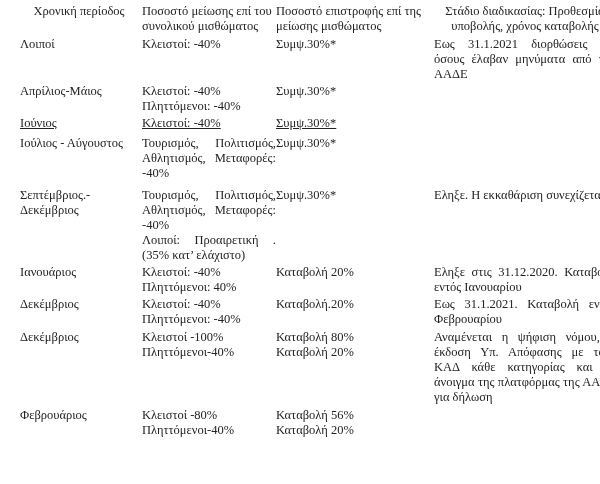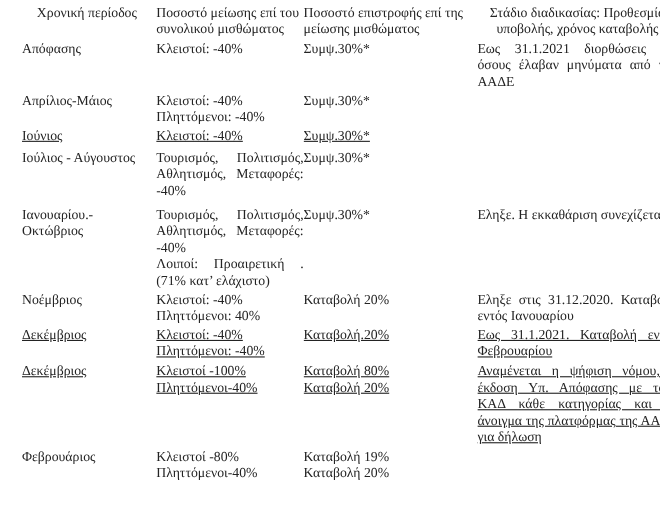--- a/index.html
+++ b/index.html
@@ -47,42 +47,42 @@
   th.c2 { text-align: left; }
   th.c3, td.c3 { text-align: left; }
   th.c4 { padding-right: 22px; text-align: center; }
   td.c4 { padding-right: 22px; text-align: justify; }
 
   .just { text-align: justify; }
 
   
   tr.ph  > * { padding-bottom: 3px; }
   tr.p2  > td { padding-bottom: 2px; }
-  tr.p3  > td { padding-bottom: 3px; text-decoration: underline; }
+  tr.p3  > td { padding-bottom: 3px; }
   tr.p5  > td { padding-bottom: 5px; text-decoration: underline; }
   tr.p7  > td { padding-bottom: 7px; margin-top: 33px; }
   tr.p0  > td { padding-bottom: 0; margin-left: 44px; }
 </style>
 </head>
 <body>
 
 <div class="page">
   <table class="rent-table">
     <thead>
       <tr class="ph">
         <th class="c1">Χρονική περίοδος</th>
         <th class="c2">Ποσοστό μείωσης επί του συνολικού μισθώματος</th>
         <th class="c3">Ποσοστό επιστροφής επί της μείωσης μισθώματος</th>
         <th class="c4">Στάδιο διαδικασίας: Προθεσμία υποβολής, χρόνος καταβολής</th>
       </tr>
     </thead>
     <tbody>
 
       <tr class="p2">
-        <td class="c1">Απόφασης</td>
+        <td class="c1">Λοιποί</td>
         <td class="c2">
           <div>Κλειστοί: -40%</div>
         </td>
         <td class="c3">
           <div>Συμψ.30%*</div>
         </td>
         <td class="c4">Εως 31.1.2021 διορθώσεις για όσους έλαβαν μηνύματα από την ΑΑΔΕ</td>
       </tr>
 
       <tr class="p2">
@@ -113,33 +113,33 @@
         <td class="c2">
           <div class="just">Τουρισμός, Πολιτισμός, Αθλητισμός, Μεταφορές: -40%</div>
         </td>
         <td class="c3">
           <div>Συμψ.30%*</div>
         </td>
         <td class="c4"></td>
       </tr>
 
       <tr class="p2">
-        <td class="c1">Ιανουαρίου.- Οκτώβριος</td>
+        <td class="c1">Σεπτέμβριος.- Δεκέμβριος</td>
         <td class="c2">
           <div class="just">Τουρισμός, Πολιτισμός, Αθλητισμός, Μεταφορές: -40%</div>
-          <div class="just">Λοιποί: Προαιρετική . (71% κατ’ ελάχιστο)</div>
+          <div class="just">Λοιποί: Προαιρετική . (35% κατ’ ελάχιστο)</div>
         </td>
         <td class="c3">
           <div>Συμψ.30%*</div>
         </td>
         <td class="c4">Εληξε. Η εκκαθάριση συνεχίζεται</td>
       </tr>
 
       <tr class="p2">
-        <td class="c1">Νοέμβριος</td>
+        <td class="c1">Ιανουάριος</td>
         <td class="c2">
           <div>Κλειστοί: -40%</div>
           <div>Πληττόμενοι: 40%</div>
         </td>
         <td class="c3">
           <div>Καταβολή 20%</div>
         </td>
         <td class="c4">Εληξε στις 31.12.2020. Καταβολή εντός Ιανουαρίου</td>
       </tr>
 
@@ -168,21 +168,21 @@
         <td class="c4">Αναμένεται η ψήφιση νόμου, η έκδοση Υπ. Απόφασης με τους ΚΑΔ κάθε κατηγορίας και το άνοιγμα της πλατφόρμας της ΑΑΔΕ για δήλωση</td>
       </tr>
 
       <tr class="p0">
         <td class="c1">Φεβρουάριος</td>
         <td class="c2">
           <div>Κλειστοί -80%</div>
           <div>Πληττόμενοι-40%</div>
         </td>
         <td class="c3">
-          <div>Καταβολή 19%</div>
+          <div>Καταβολή 56%</div>
           <div>Καταβολή 20%</div>
         </td>
         <td class="c4"></td>
       </tr>
 
     </tbody>
   </table>
 </div>
 
 </body></html>

